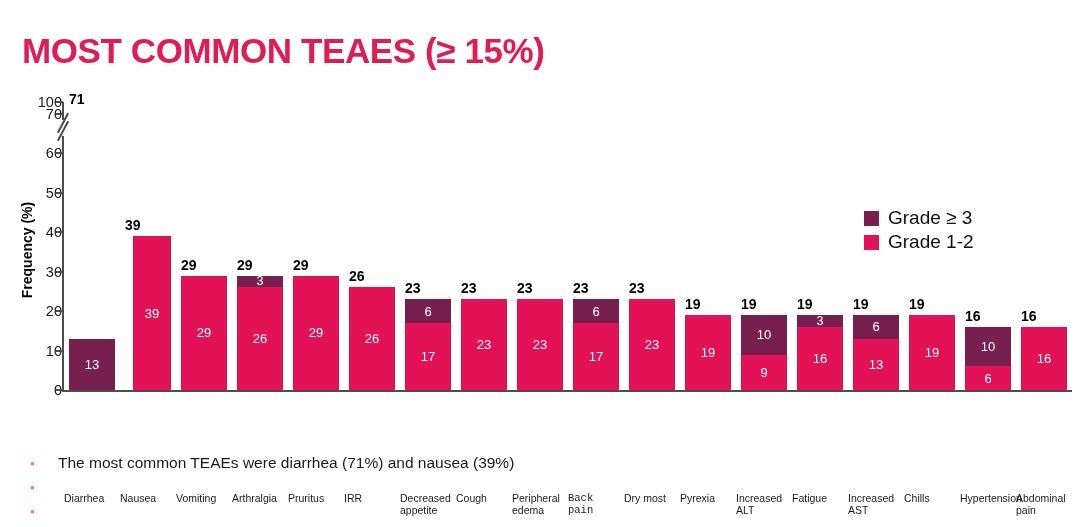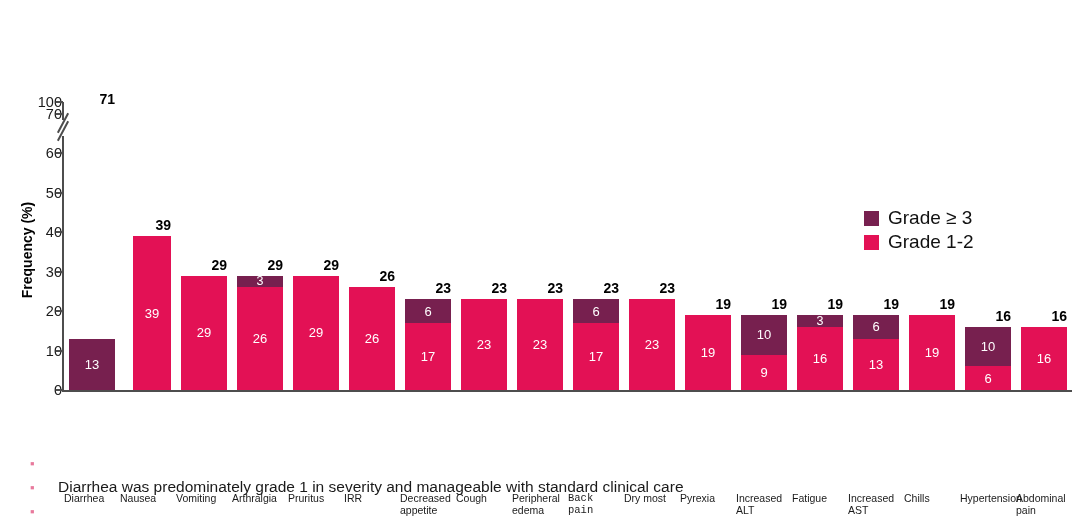--- a/index.html
+++ b/index.html
@@ -123,21 +123,21 @@
     font-size: 13px;
     color: #ffffff;
     font-weight: normal;
     line-height: 1;
     white-space: nowrap;
   }
   .seg-val.tiny { font-size: 12.5px; }
   .bar-total {
     position: absolute;
     left: 0; right: 0;
-    text-align: right;
+    text-align: left;
     font-size: 14px;
     font-weight: bold;
     color: #000;
     white-space: nowrap;
   }
 
   
   #xlabels {
     position: absolute;
     left: 64px; top: 398px;
@@ -198,20 +198,21 @@
     color: #1a1a1a;
     line-height: 22px;
     white-space: nowrap;
   }
 </style>
 </head>
 <body>
 
 <div id="slide">
 
+  <div id="title">MOST COMMON TEAES (≥ 15%)</div>
 
   <div id="chart">
 
     <div id="ylabel">Frequency (%)</div>
 
     <div id="ytick-wrap">
         <div class="ytick-label" style="top: 296px;">0</div>
         <div class="ytick-label" style="top: 256.548px;">10</div>
         <div class="ytick-label" style="top: 217.096px;">20</div>
         <div class="ytick-label" style="top: 177.644px;">30</div>
@@ -475,23 +476,23 @@
       <div class="ytick-mark" style="top: 137.192px;"></div>
       <div class="ytick-mark" style="top: 97.7397px;"></div>
       <div class="ytick-mark" style="top: 58.2877px;"></div>
       <div class="ytick-mark" style="top: 18.8356px;"></div>
       <div class="ytick-mark" style="top: 7px;"></div>
     </div>
 
   <div id="bullets">
       <div class="bullet-row">
         <div class="bullet-dot">▪</div>
+        <div class="bullet-text">The most common TEAEs were diarrhea (71%) and nausea (39%)</div>
       </div>
       <div class="bullet-row">
         <div class="bullet-dot">▪</div>
-        <div class="bullet-text">Diarrhea was predominately grade 1 in severity and manageable with standard clinical care</div>
       </div>
       <div class="bullet-row">
         <div class="bullet-dot">▪</div>
       </div>
     </div>
 
 </div>
 
 </body></html>

